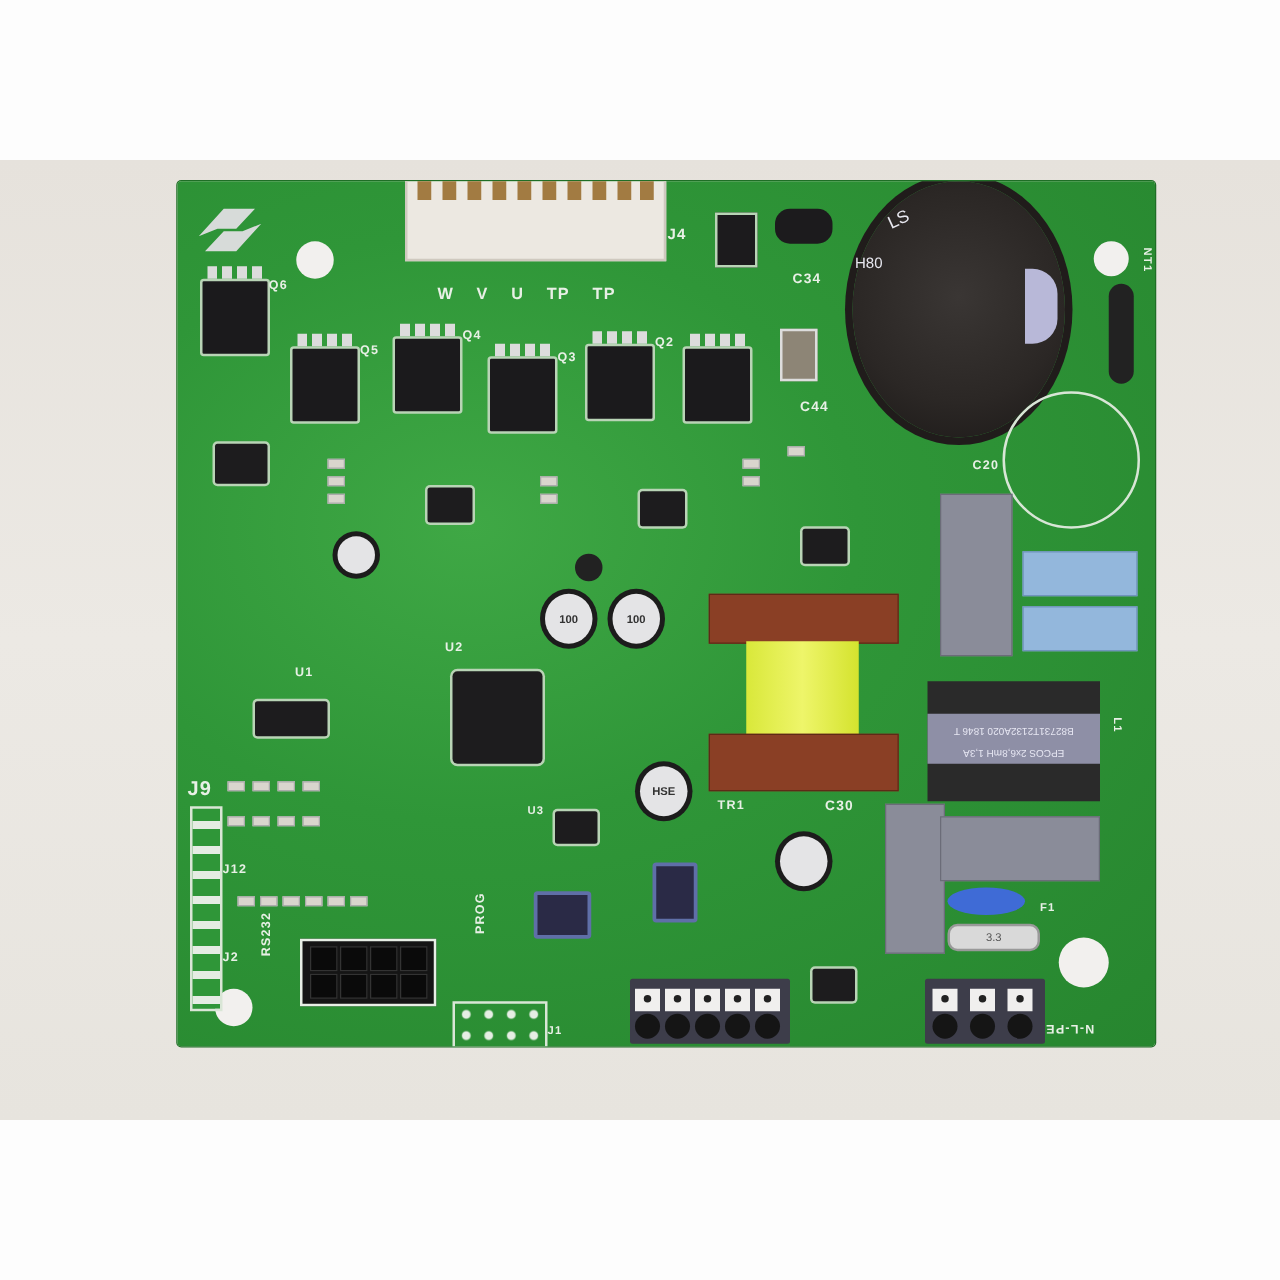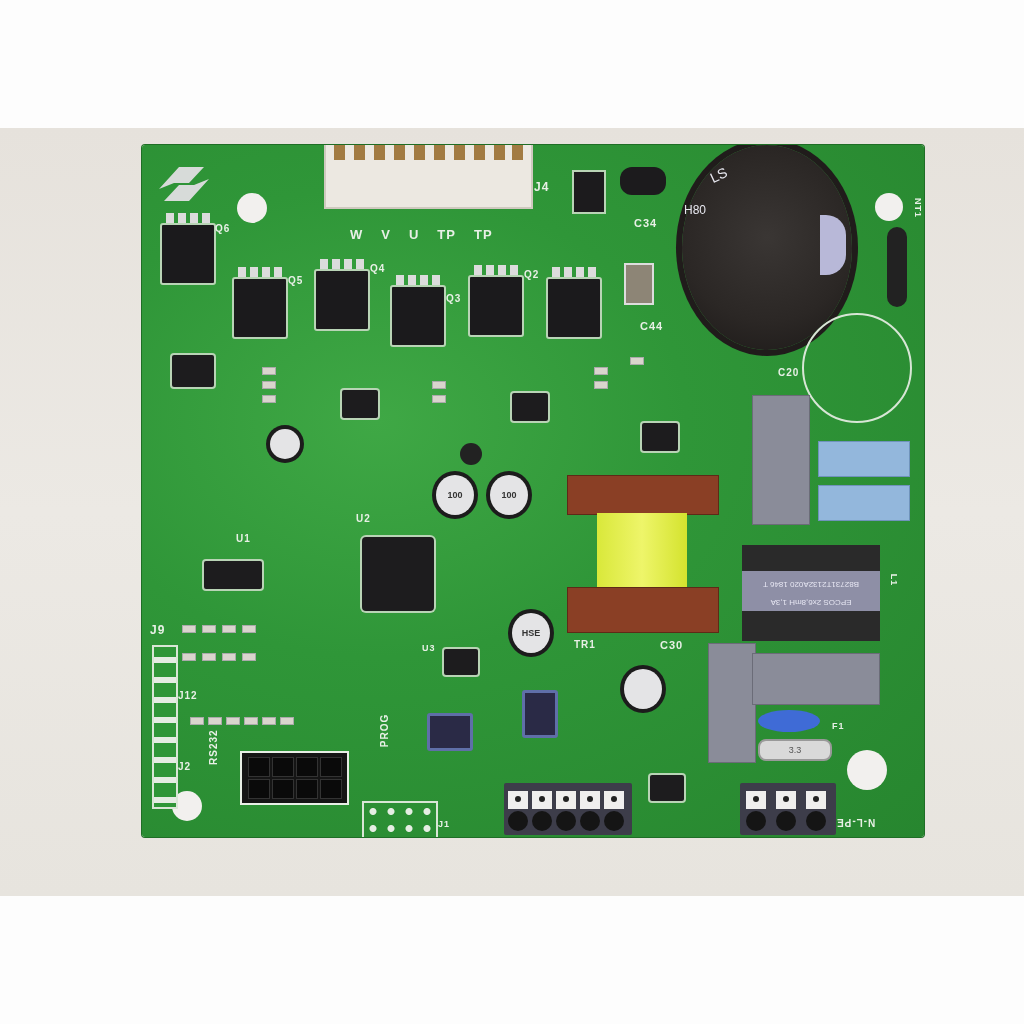--- a/index.html
+++ b/index.html
@@ -110,21 +110,21 @@
     <span class="silk" style="font-size:13px">TP</span>
   </div>
 
   <div class="mosfet" style="left:18px;top:78px"></div>
   <span class="abs silk" style="left:73px;top:78px;font-size:10px">Q6</span>
   <div class="mosfet" style="left:90px;top:132px"></div>
   <span class="abs silk" style="left:146px;top:130px;font-size:10px">Q5</span>
   <div class="mosfet" style="left:172px;top:124px"></div>
   <span class="abs silk" style="left:228px;top:118px;font-size:10px">Q4</span>
   <div class="mosfet" style="left:248px;top:140px"></div>
-  <span class="abs silk" style="left:304px;top:148px;font-size:10px">Q3</span>
+  <span class="abs silk" style="left:304px;top:136px;font-size:10px">Q3</span>
   <div class="mosfet" style="left:326px;top:130px"></div>
   <span class="abs silk" style="left:382px;top:124px;font-size:10px">Q2</span>
   <div class="mosfet" style="left:404px;top:132px"></div>
   <span class="abs silk" style="left:484px;top:126px;font-size:10px">Q1</span>
 
   <div class="bigcap">
     <div class="stripe"></div>
     <span class="abs" style="left:28px;top:22px;color:#e8e8f0;font-size:14px;transform:rotate(-25deg)">LS</span>
     <span class="abs" style="left:2px;top:58px;color:#e8e8f0;font-size:12px">H80</span>
   </div>
@@ -207,21 +207,21 @@
   <span class="abs silk" style="left:746px;top:430px;font-size:9px;transform:rotate(90deg)">L1</span>
   <div class="grey-box" style="left:566px;top:498px;width:46px;height:118px"></div>
   <div class="grey-box" style="left:610px;top:508px;width:126px;height:50px"></div>
   <div class="abs" style="left:616px;top:565px;width:62px;height:22px;border-radius:50%;background:#3f6bd6"></div>
   <div class="abs" style="left:616px;top:594px;width:70px;height:18px;background:#d9d9d9;border:2px solid #999;border-radius:8px;font-size:9px;color:#555;text-align:center;line-height:18px">
     <span>3.3</span>
   </div>
   <span class="abs silk" style="left:690px;top:576px;font-size:9px">F1</span>
 
   <div class="abs" style="left:10px;top:500px;width:22px;height:160px;border:2px solid #d9e6d6;background:repeating-linear-gradient(180deg,#2f9638 0 10px,#e5ece3 10px 16px,#2f9638 16px 20px)"></div>
-  <span class="abs silk" style="left:8px;top:478px;font-size:12px">J9</span>
+  <span class="abs silk" style="left:8px;top:478px;font-size:16px">J9</span>
   <span class="abs silk" style="left:36px;top:545px;font-size:10px">J12</span>
   <span class="abs silk" style="left:36px;top:616px;font-size:10px">J2</span>
 
   <div class="rj">
     <div class="p" style="left:6px;top:4px"></div>
       <div class="p" style="left:30px;top:4px"></div>
       <div class="p" style="left:54px;top:4px"></div>
       <div class="p" style="left:78px;top:4px"></div>
     <div class="p" style="left:6px;top:26px"></div>
       <div class="p" style="left:30px;top:26px"></div>

